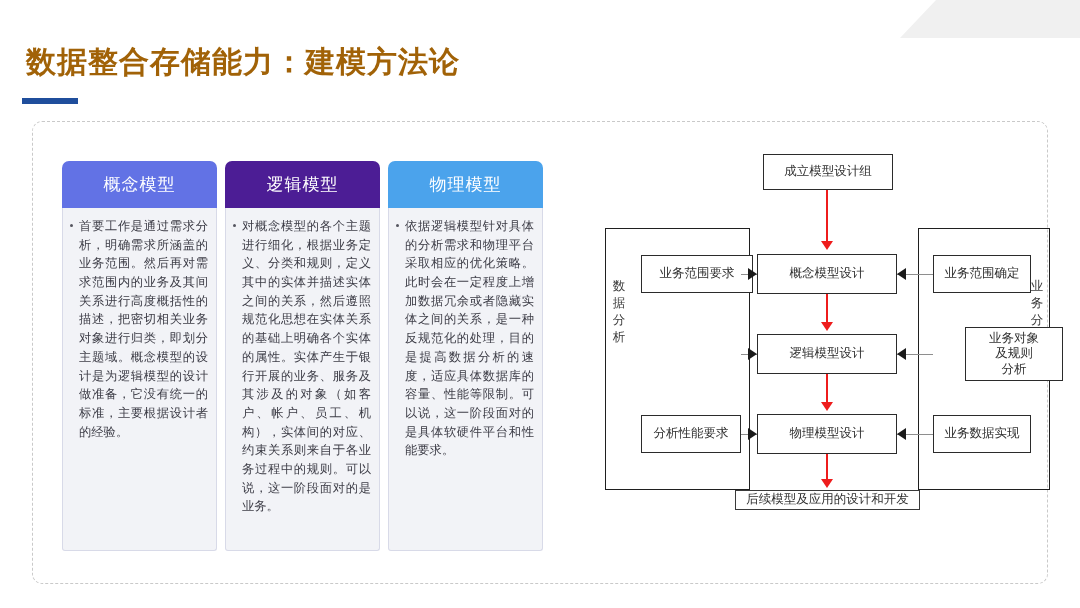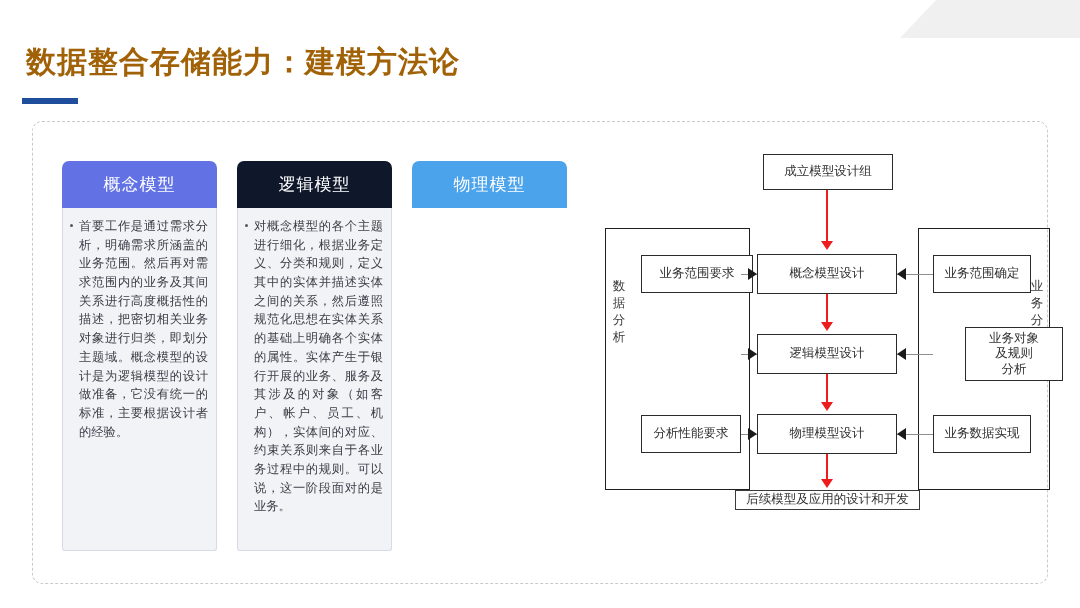--- a/index.html
+++ b/index.html
@@ -55,21 +55,21 @@
     border: 1px dashed #c9c9c9;
     border-radius: 10px;
   }
 
   
   .cards {
     position: absolute;
     left: 29px;
     top: 39px;
     display: flex;
-    gap: 20px;
+    gap: 8px;
   }
   .card {
     width: 155px;
     height: 390px;
     display: flex;
     flex-direction: column;
   }
   .card-header {
     height: 47px;
     border-radius: 7px 7px 0 0;
@@ -197,30 +197,35 @@
     <div class="card">
       <div class="card-header" style="background:#6272e5">概念模型</div>
       <div class="card-body">
         <ul>
             <li>首要工作是通过需求分析，明确需求所涵盖的业务范围。然后再对需求范围内的业务及其间关系进行高度概括性的描述，把密切相关业务对象进行归类，即划分主题域。概念模型的设计是为逻辑模型的设计做准备，它没有统一的标准，主要根据设计者的经验。</li>
           </ul>
       </div>
     </div>
 
     <div class="card">
-      <div class="card-header" style="background:#0f172a">逻辑模型</div>
+      <div class="card-header" style="background:#4c1d95">逻辑模型</div>
       <div class="card-body">
         <ul>
             <li>对概念模型的各个主题进行细化，根据业务定义、分类和规则，定义其中的实体并描述实体之间的关系，然后遵照规范化思想在实体关系的基础上明确各个实体的属性。实体产生于银行开展的业务、服务及其涉及的对象（如客户、帐户、员工、机构），实体间的对应、约束关系则来自于各业务过程中的规则。可以说，这一阶段面对的是业务。</li>
           </ul>
       </div>
     </div>
 
     <div class="card">
       <div class="card-header" style="background:#4ba3ec">物理模型</div>
+      <div class="card-body">
+        <ul>
+            <li>依据逻辑模型针对具体的分析需求和物理平台采取相应的优化策略。此时会在一定程度上增加数据冗余或者隐藏实体之间的关系，是一种反规范化的处理，目的是提高数据分析的速度，适应具体数据库的容量、性能等限制。可以说，这一阶段面对的是具体软硬件平台和性能要求。</li>
+          </ul>
+      </div>
     </div>
 
   </div>
 
   <div class="diagram">
 
     <div class="container-box" style="left:42px; top:86px; width:145px; height:262px;"></div>
     <div class="vlabel" style="left:48px; top:136px;">
       <span>数</span>
       <span>据</span>

